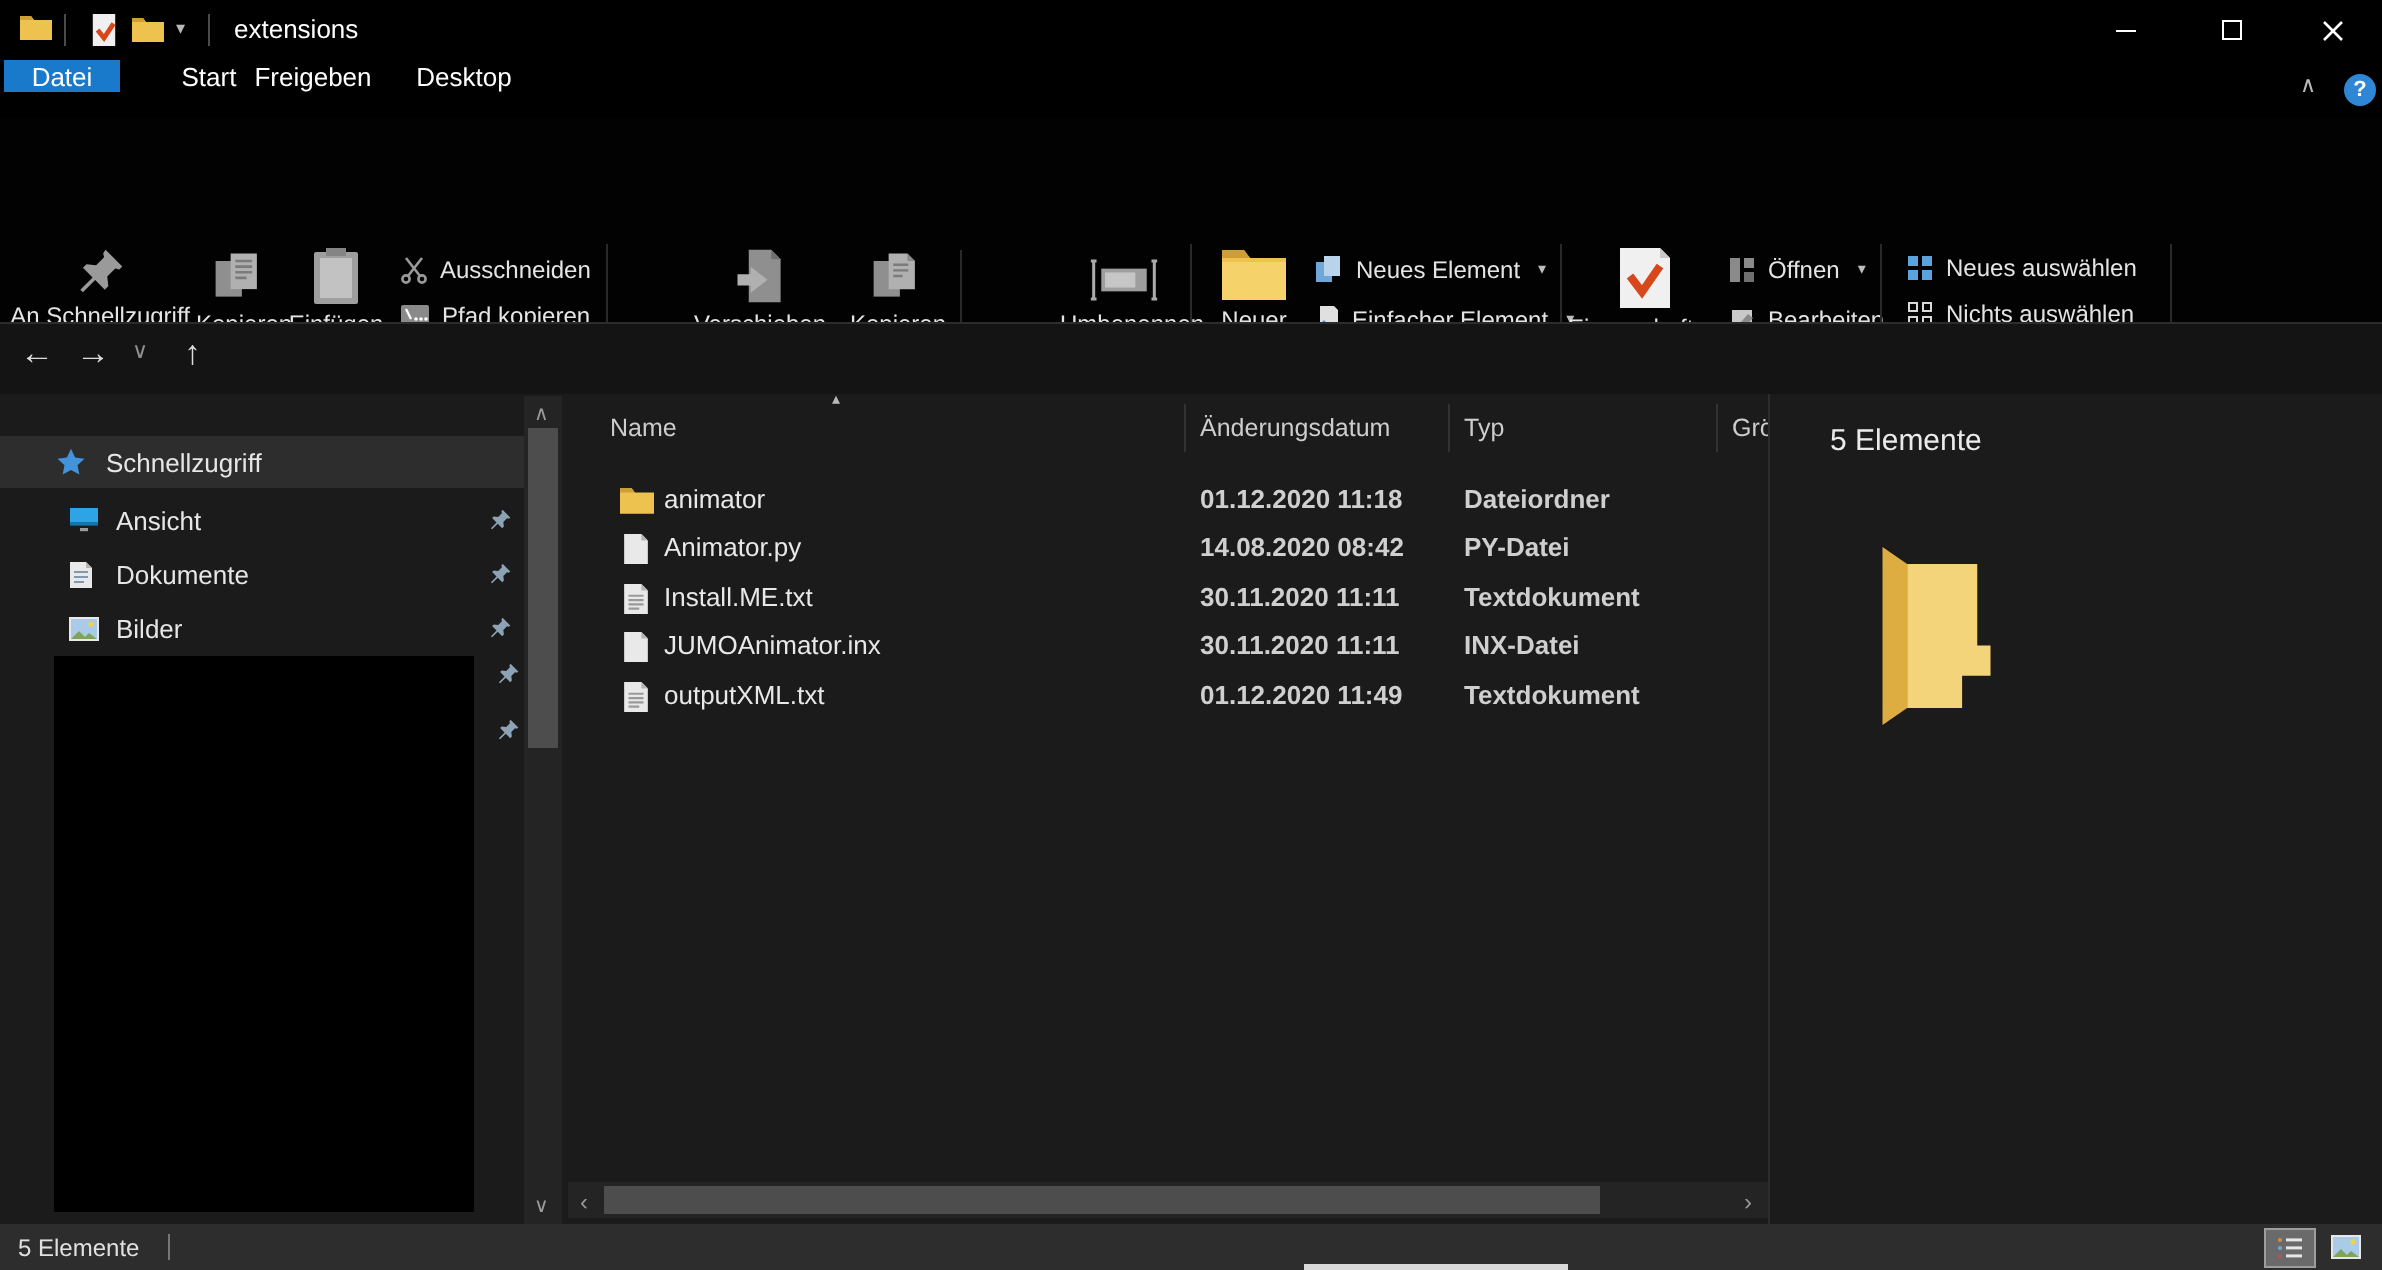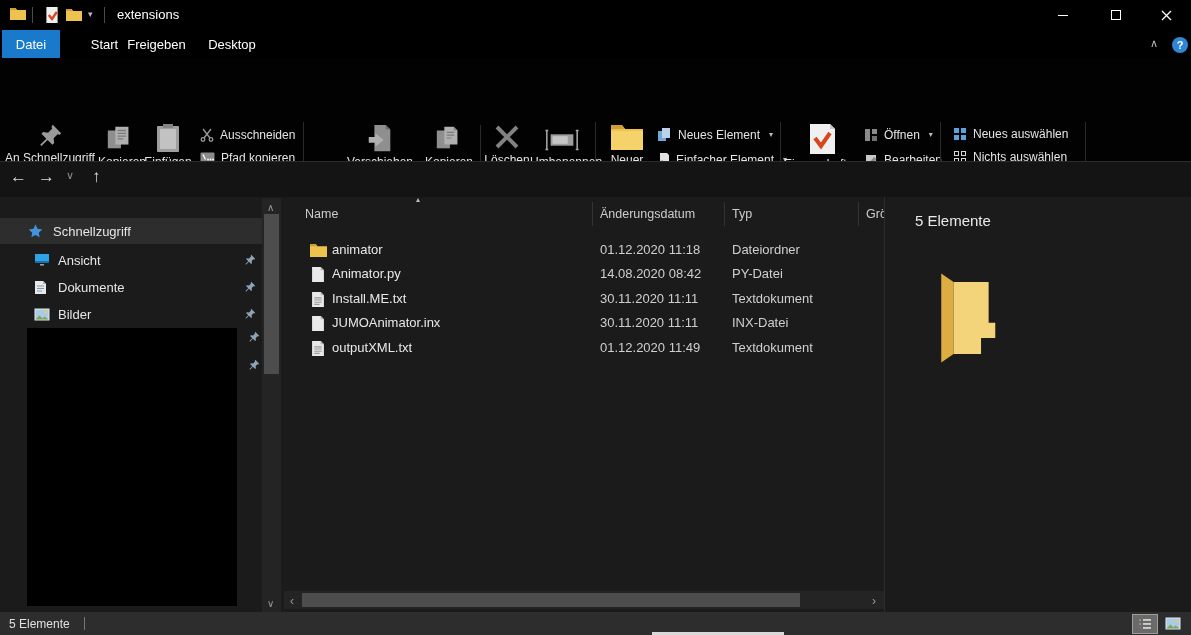--- a/index.html
+++ b/index.html
@@ -17,21 +17,21 @@
   
   .titlebar { left:0; top:0; width:1191px; height:30px; background:#000; }
   .tb-sep { width:1px; height:16px; background:#4a4a4a; top:7px; }
   .tb-title { top:7px; font-size:13px; color:#fff; }
   .win-btn { width:53px; height:30px; top:0; display:flex; align-items:center; justify-content:center; }
   .min-bar { width:10px; height:1px; background:#fff; }
   .max-box { width:10px; height:10px; border:1px solid #fff; }
 
   
   .tabrow { left:0; top:30px; width:1191px; height:29px; background:#000; }
-  .tab { top:0; height:28px; display:flex; align-items:center; justify-content:center; color:#fff; font-size:13px; }
+  .tab { top:0; height:16px; display:flex; align-items:center; justify-content:center; color:#fff; font-size:13px; }
   .tab.active-file { background:#1979ca; }
   .help-circle { width:16px; height:16px; border-radius:50%; background:#2f86d5; color:#fff;
     display:flex; align-items:center; justify-content:center; font-size:11px; font-weight:bold; }
 
   
   .ribbon { left:0; top:59px; width:1191px; height:103px; background:#020202; }
   .ribbon-bottom { left:0; top:161px; width:1191px; height:1px; background:#2c2c2c; }
   .rb-divider { width:1px; height:95px; top:63px; background:#2a2a2a; }
   .big-btn { top:62px; height:78px; text-align:center; color:#e4e4e4; font-size:12px; line-height:1.15; }
   .big-btn .bico { margin:2px auto 3px auto; }
@@ -65,21 +65,21 @@
   .sb-pin { margin-left:auto; margin-right:6px; }
   .sb-redact { left:27px; top:328px; width:210px; height:278px; background:#000; }
   .v-scroll-track { left:262px; top:198px; width:19px; height:414px; background:#242424; }
   .v-scroll-thumb { left:264px; top:214px; width:15px; height:160px; background:#4d4d4d; }
   .scroll-arrow { font-size:10px; color:#9a9a9a; }
 
   
   .fl-header { left:284px; top:198px; width:600px; height:32px; color:#cdcdcd; font-size:12.5px; }
   .col-sep { width:1px; height:24px; top:4px; background:#333; position:absolute; }
   .fl-row { left:284px; width:600px; height:24px; position:absolute; color:#e8e8e8; font-size:13px; }
-  .fl-row .c-mod, .fl-row .c-type { color:#cfcfcf; }
+  .fl-row .c-mod, .fl-row .c-type { color:#cfcfcf;font-weight:bold; }
   .h-scroll { left:284px; top:591px; width:600px; height:18px; background:#242424; }
   .h-scroll-thumb { left:302px; top:593px; width:498px; height:14px; background:#4d4d4d; }
 
   
   .pv-count { left:915px; top:212px; font-size:15px; color:#eaeaea; }
 
   
   .statusbar { left:0; top:612px; width:1191px; height:23px; background:#2d2d2d;
     display:flex; align-items:center; padding:0 4px; }
   .sb-count { font-size:12px; color:#e0e0e0; margin-left:5px; }
@@ -201,27 +201,20 @@
         <rect x="3" y="8" width="14" height="19" fill="#8f8f8f"></rect>
         <path d="M11 4h10l4 4v15H11z" fill="#b0b0b0"></path>
         <path d="M21 4l4 4h-4z" fill="#8a8a8a"></path>
         <g stroke="#7b7b7b" stroke-width="1.3">
           <path d="M13.5 10h8M13.5 13h8M13.5 16h5"></path>
         </g>
       </svg>
     <span>Kopieren nach</span><span class="dd">▾</span>
   </div>
   <div class="abs rb-divider" style="left:480px;top:66px;height:70px"></div>
-  <div class="abs big-btn" style="left:484px;width:46px">
-    <svg class="bico ico" width="28" height="28" viewBox="0 0 28 28">
-        <path d="M4 4l20 20M24 4L4 24" stroke="#828282" stroke-width="4"></path>
-      </svg>
-    <span>Löschen</span>
-    <span class="dd-under">▾</span>
-  </div>
   <div class="abs big-btn" style="left:530px;width:64px">
     <svg class="bico ico" width="36" height="26" viewBox="0 0 38 26" style="margin-top:6px">
         <rect x="7" y="7" width="24" height="12" fill="#9e9e9e"></rect>
         <rect x="9" y="9" width="16" height="8" fill="#c6c6c6"></rect>
         <path d="M3 3v20M1.5 3h3M1.5 23h3M35 3v20M33.5 3h3M33.5 23h3" stroke="#aaaaaa" stroke-width="1.6"></path>
       </svg>
     <span>Umbenennen</span>
   </div>
   <div class="abs grp-label" style="left:347px;width:200px">Organisieren</div>
   <div class="abs rb-divider" style="left:595px"></div>

